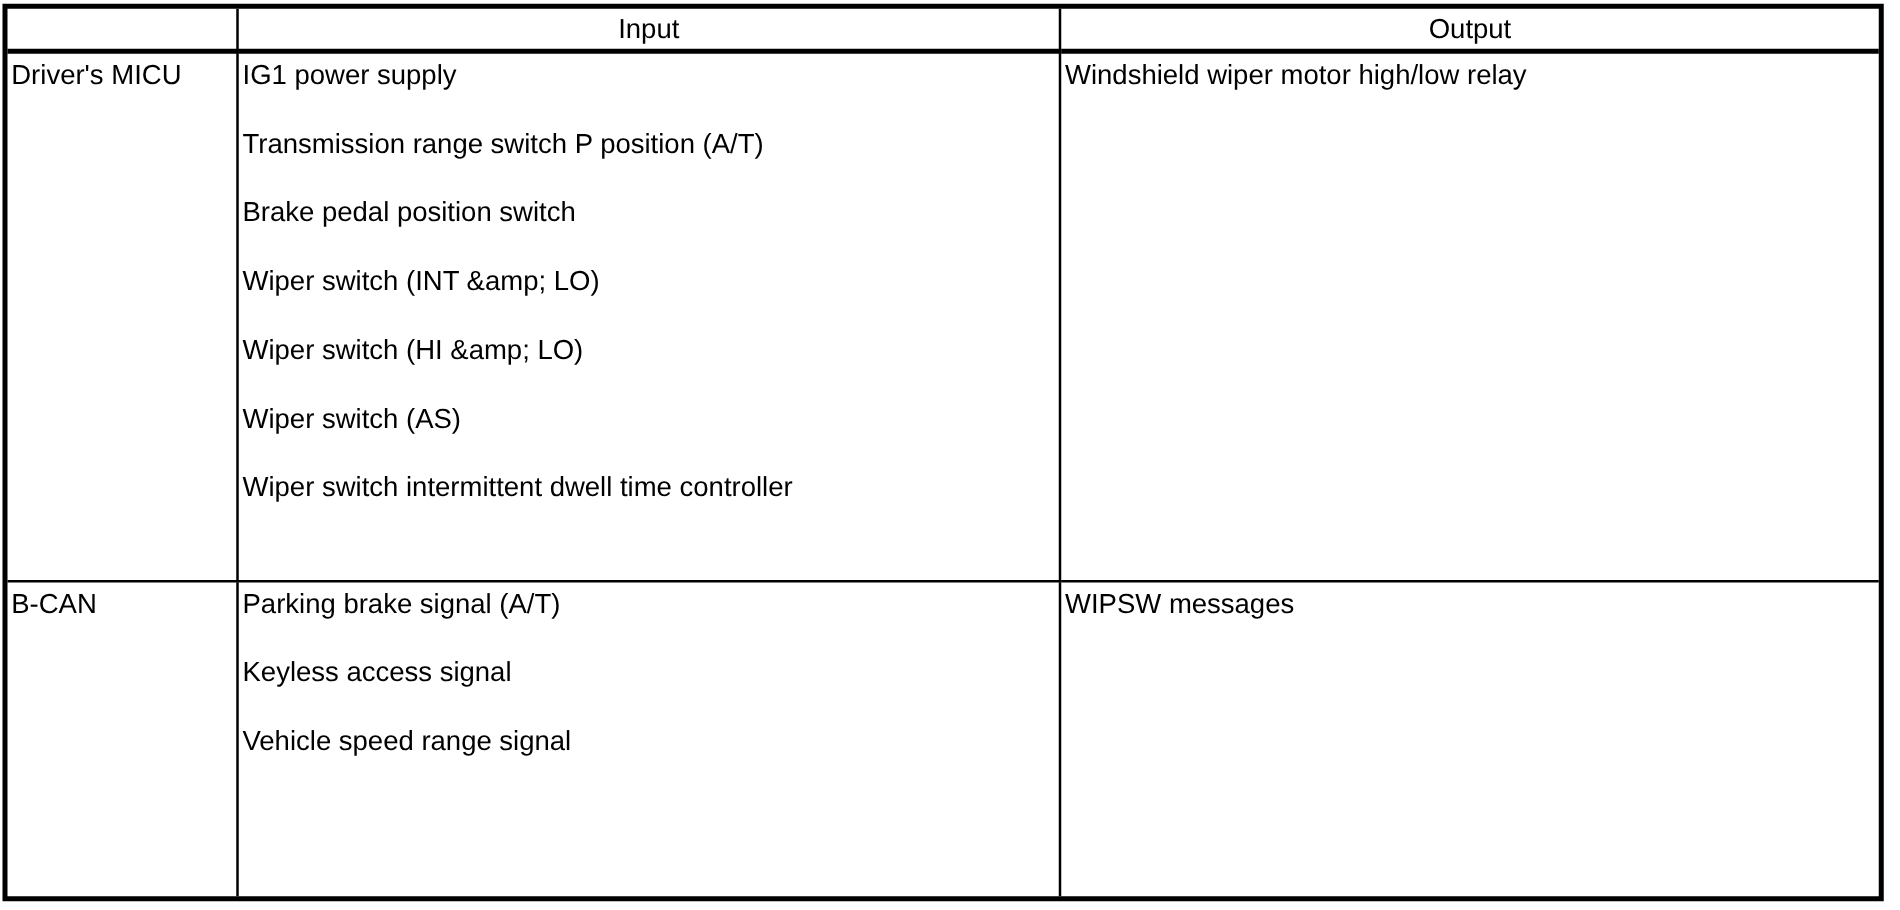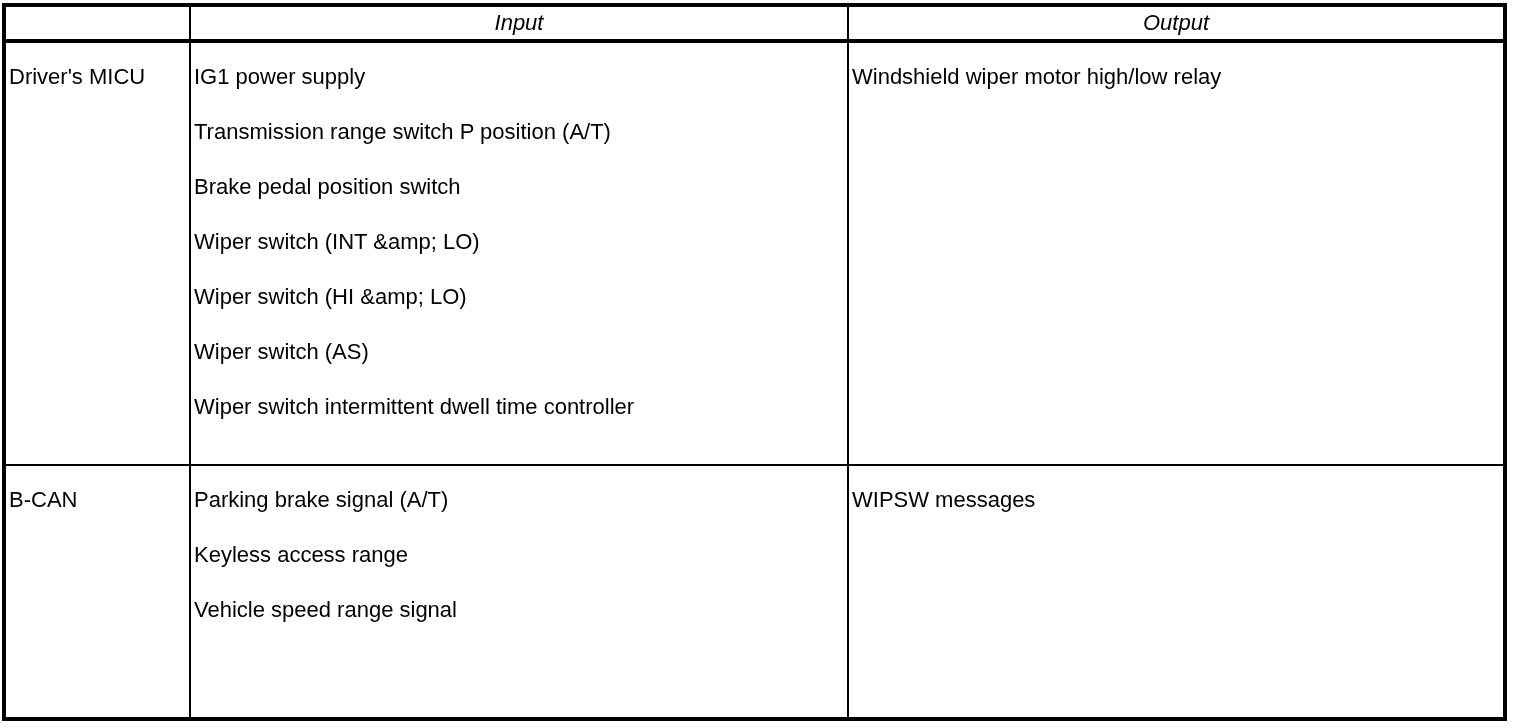--- a/index.html
+++ b/index.html
@@ -17,31 +17,30 @@
     border: 4px solid #000000;
     background: #ffffff;
     display: grid;
     grid-template-columns: 185px 658px 1fr;
     grid-template-rows: 36px 423px 1fr;
     font-size: 22px;
   }
   .cell {
     border-right: 2px solid #000000;
     border-bottom: 2px solid #000000;
-    padding: 20px 4px 0 3px;
+    padding: 3px 4px 0 3px;
     overflow: hidden;
   }
   .cell.last-col { border-right: none; }
   .cell.last-row { border-bottom: none; }
   .cell.header {
     border-bottom: 4px solid #000000;
     text-align: center;
     padding: 0;
     line-height: 31px;
-    font-style: italic;
   }
   .line {
     line-height: 27px;
     margin-bottom: 28px;
     white-space: nowrap;
   }
   .line:last-child { margin-bottom: 0; }
 </style>
 </head>
 <body>
@@ -66,20 +65,20 @@
   </div>
   <div class="cell last-col">
     <div class="line">Windshield wiper motor high/low relay</div>
   </div>
 
   <div class="cell last-row">
     <div class="line">B-CAN</div>
   </div>
   <div class="cell last-row">
     <div class="line">Parking brake signal (A/T)</div>
-    <div class="line">Keyless access range</div>
+    <div class="line">Keyless access signal</div>
     <div class="line">Vehicle speed range signal</div>
   </div>
   <div class="cell last-row last-col">
     <div class="line">WIPSW messages</div>
   </div>
 
 </div>
 
 </body></html>

